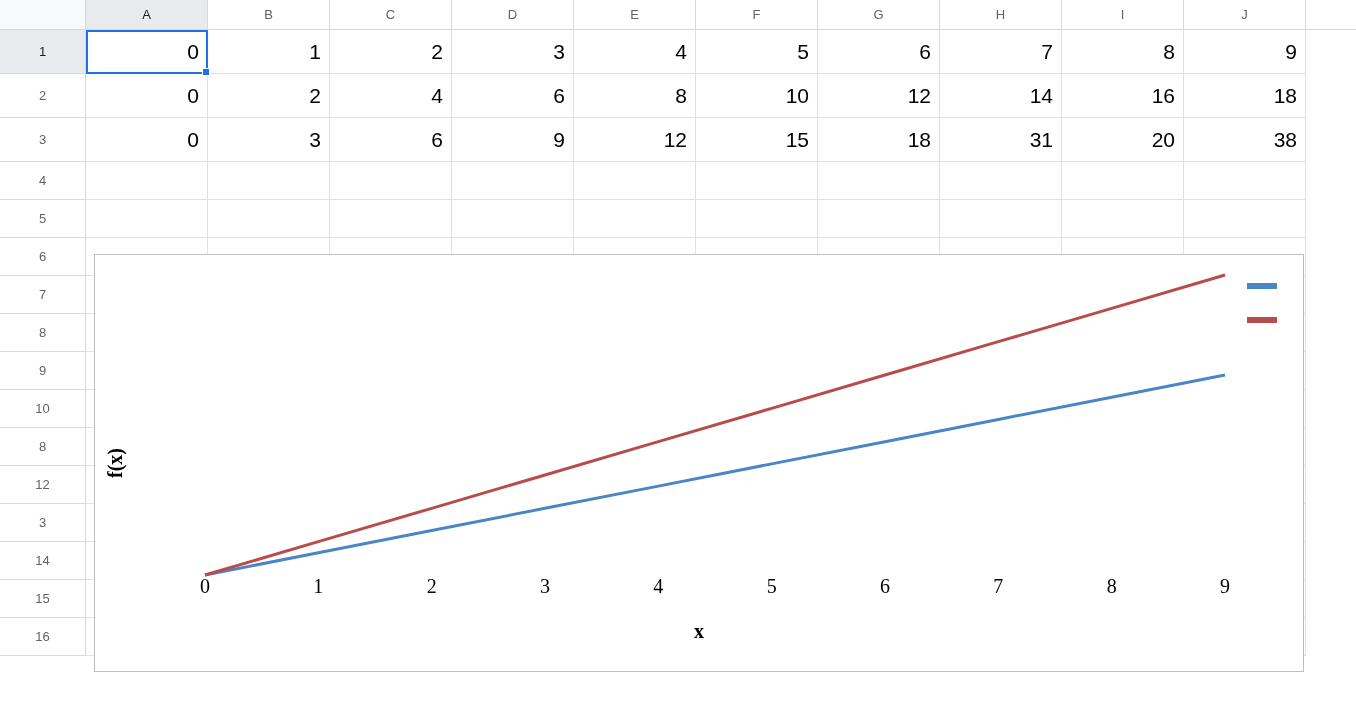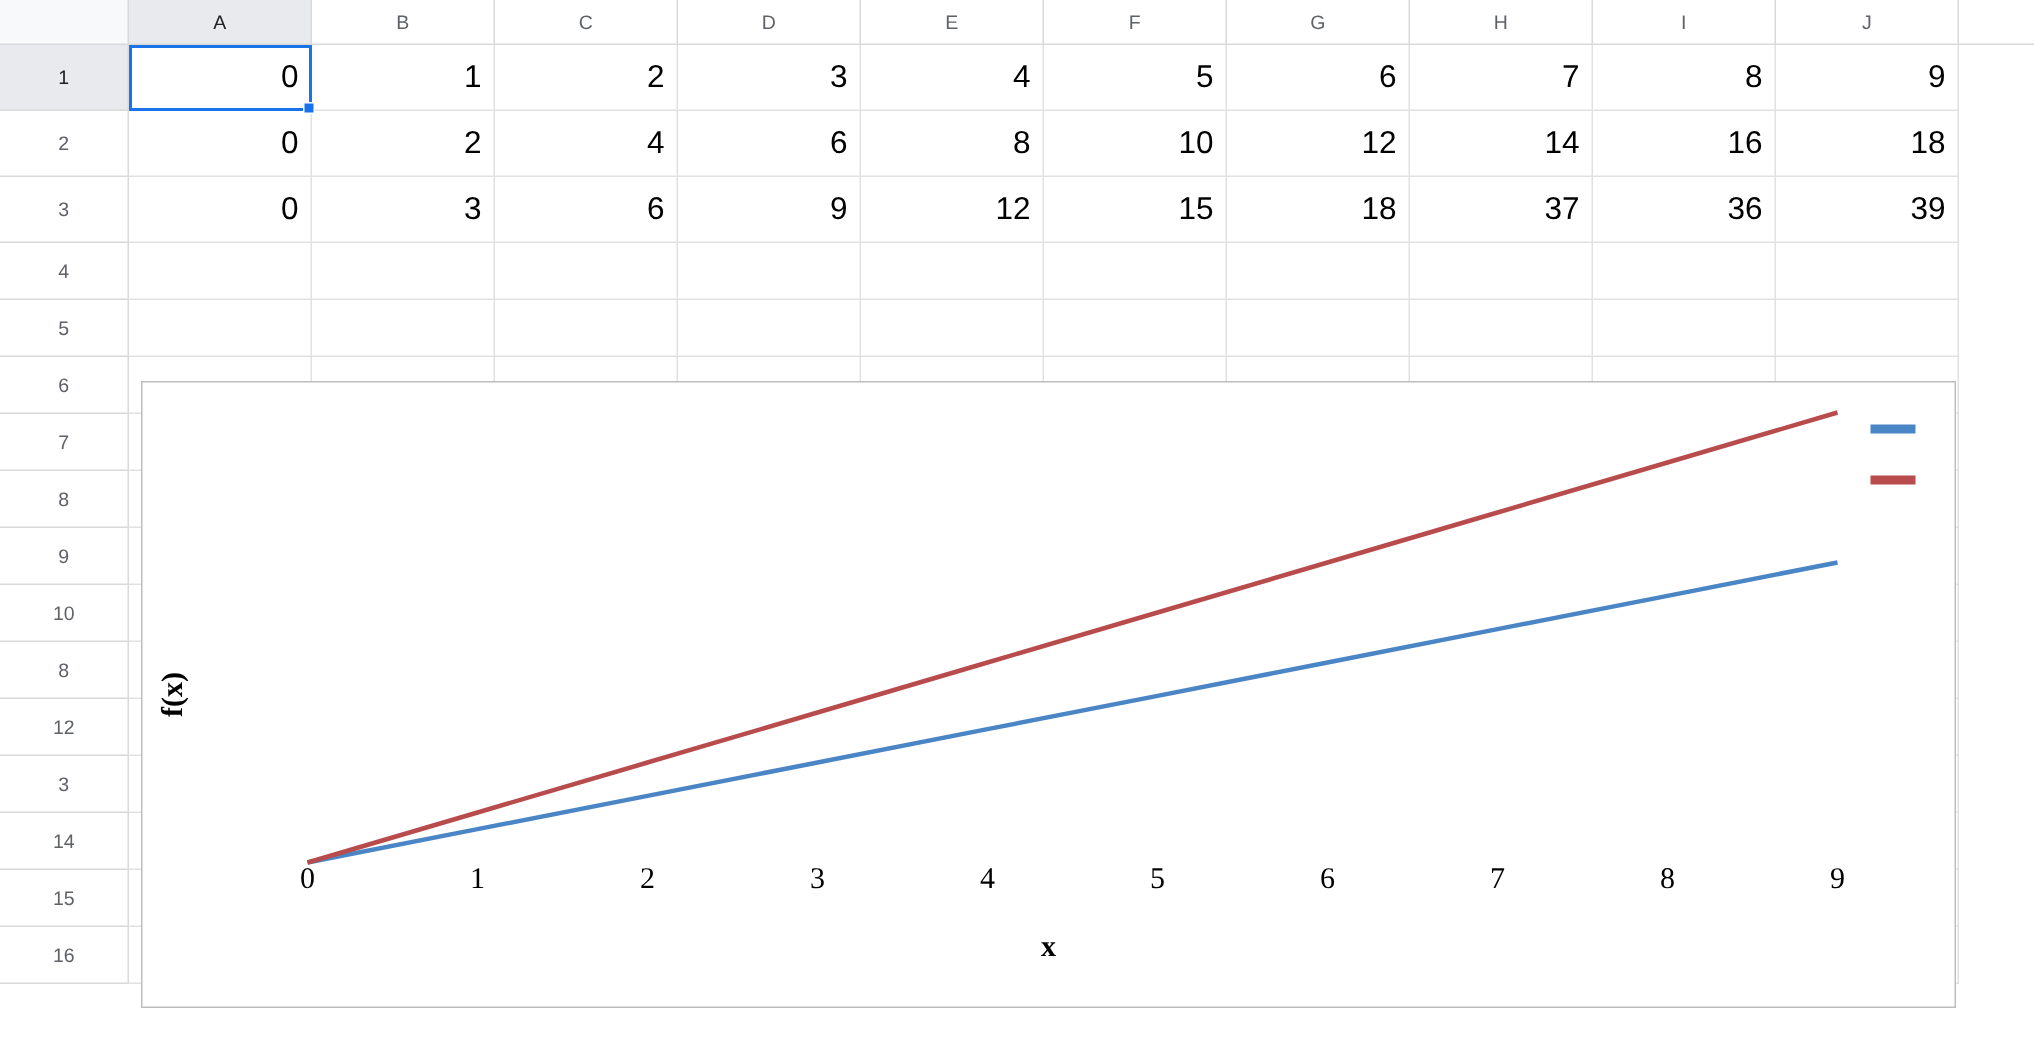--- a/index.html
+++ b/index.html
@@ -277,23 +277,23 @@
         <div class="cell-tail"></div>
       </div>
       <div class="grid-row data-row">
         <div class="cell">0</div>
         <div class="cell">3</div>
         <div class="cell">6</div>
         <div class="cell">9</div>
         <div class="cell">12</div>
         <div class="cell">15</div>
         <div class="cell">18</div>
-        <div class="cell">37</div>
-        <div class="cell">36</div>
-        <div class="cell">39</div>
+        <div class="cell">31</div>
+        <div class="cell">20</div>
+        <div class="cell">38</div>
         <div class="cell-tail"></div>
       </div>
       <div class="grid-row">
         <div class="cell"></div>
         <div class="cell"></div>
         <div class="cell"></div>
         <div class="cell"></div>
         <div class="cell"></div>
         <div class="cell"></div>
         <div class="cell"></div>

